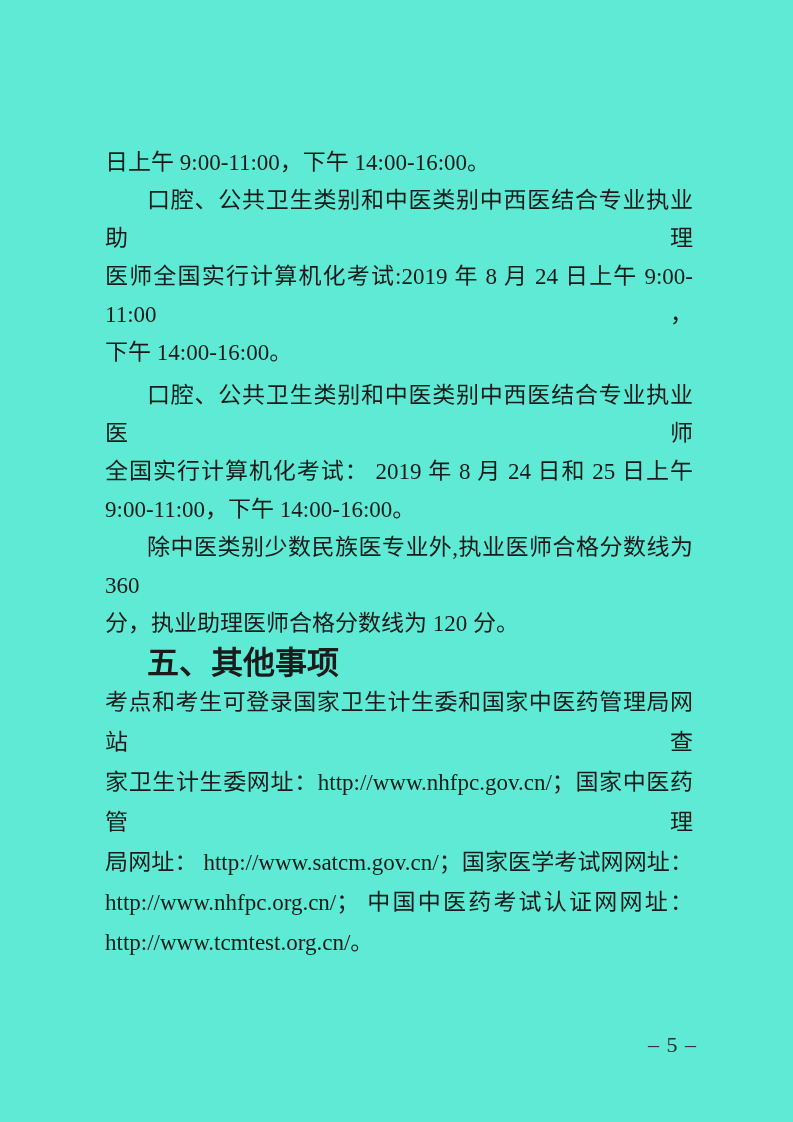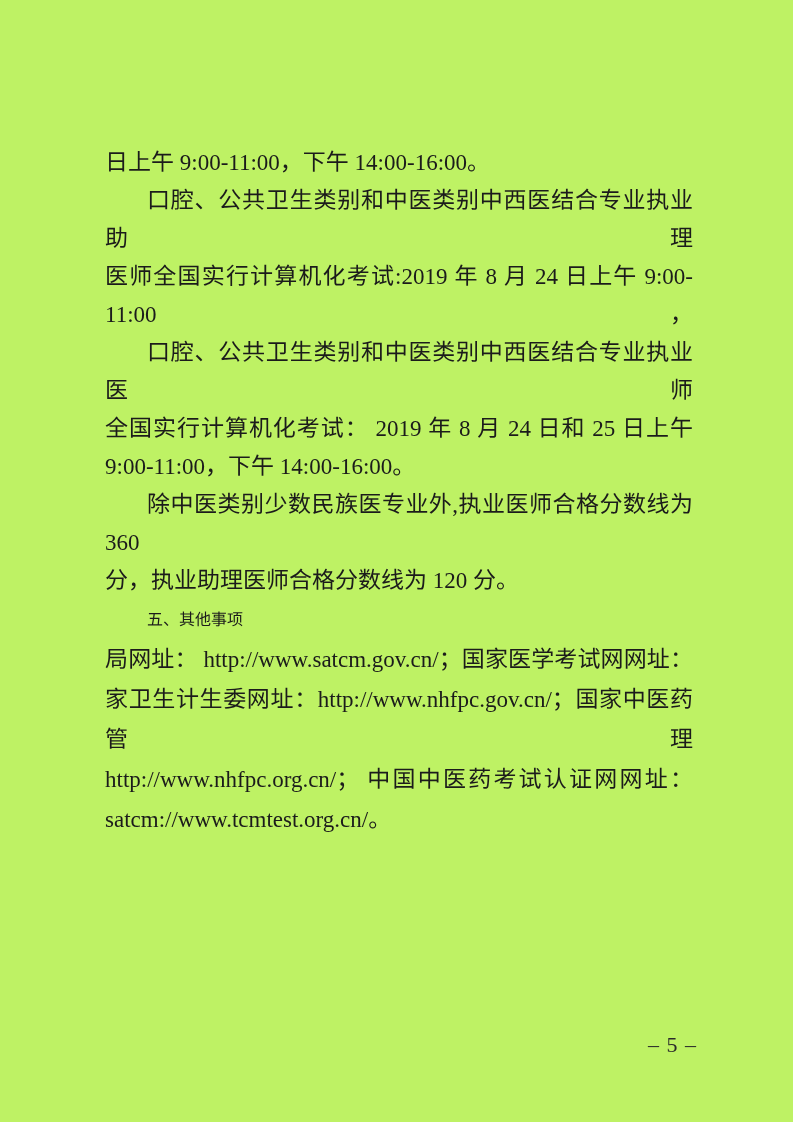--- a/index.html
+++ b/index.html
@@ -4,21 +4,21 @@
 <style>
   html, body {
     margin: 0;
     padding: 0;
     background: #ffffff;
   }
   .page {
     position: relative;
     width: 793px;
     height: 1122px;
-    background: #bef264;
+    background: #5eead4;
     overflow: hidden;
     font-family: "Liberation Serif", "DejaVu Serif", serif;
     color: #1b1b1b;
   }
   .text-block {
     position: absolute;
     left: 105px;
     top: 144px;
     width: 588px;
     font-size: 23px;
@@ -33,26 +33,26 @@
   
   .line.fill {
     text-align: justify;
     text-align-last: justify;
     -moz-text-align-last: justify;
   }
   .line.indent {
     text-indent: 42px;
   }
   
-  .text-block .para:nth-child(2) { }
+  .text-block .para:nth-child(2) { margin-bottom: 5px; }
   
   .para.heading .line {
     font-family: "Liberation Sans", "DejaVu Sans", sans-serif;
-    font-weight: normal;
-    font-size: 16px;
+    font-weight: bold;
+    font-size: 32px;
     line-height: 40px;
   }
   
   .text-block .para:nth-child(6) .line { line-height: 40px; }
   
   .text-block .para:nth-child(7) { margin-top: 6px; }
   .text-block .para:nth-child(7) .line { line-height: 47px; }
 
   .page-number {
     position: absolute;
@@ -68,34 +68,36 @@
 <body>
 
 <div class="page">
   <div class="text-block">
       <div class="para">
         <div class="line">日上午 9:00-11:00，下午 14:00-16:00。</div>
       </div>
       <div class="para">
         <div class="line indent fill">口腔、公共卫生类别和中医类别中西医结合专业执业助理</div>
         <div class="line fill">医师全国实行计算机化考试:2019 年 8 月 24 日上午 9:00-11:00，</div>
+        <div class="line">下午 14:00-16:00。</div>
       </div>
       <div class="para">
         <div class="line indent fill">口腔、公共卫生类别和中医类别中西医结合专业执业医师</div>
         <div class="line fill">全国实行计算机化考试： 2019 年 8 月 24 日和 25 日上午</div>
         <div class="line">9:00-11:00，下午 14:00-16:00。</div>
       </div>
       <div class="para">
         <div class="line indent fill">除中医类别少数民族医专业外,执业医师合格分数线为 360</div>
         <div class="line">分，执业助理医师合格分数线为 120 分。</div>
       </div>
       <div class="para heading">
         <div class="line indent">五、其他事项</div>
       </div>
       <div class="para">
+        <div class="line fill">考点和考生可登录国家卫生计生委和国家中医药管理局网站查</div>
+        <div class="line fill">家卫生计生委网址：http://www.nhfpc.gov.cn/；国家中医药管理</div>
         <div class="line fill">局网址： http://www.satcm.gov.cn/；国家医学考试网网址：</div>
-        <div class="line fill">家卫生计生委网址：http://www.nhfpc.gov.cn/；国家中医药管理</div>
         <div class="line fill">http://www.nhfpc.org.cn/； 中国中医药考试认证网网址：</div>
-        <div class="line">satcm://www.tcmtest.org.cn/。</div>
+        <div class="line">http://www.tcmtest.org.cn/。</div>
       </div>
     </div>
   <div class="page-number">– 5 –</div>
 </div>
 
 </body></html>

